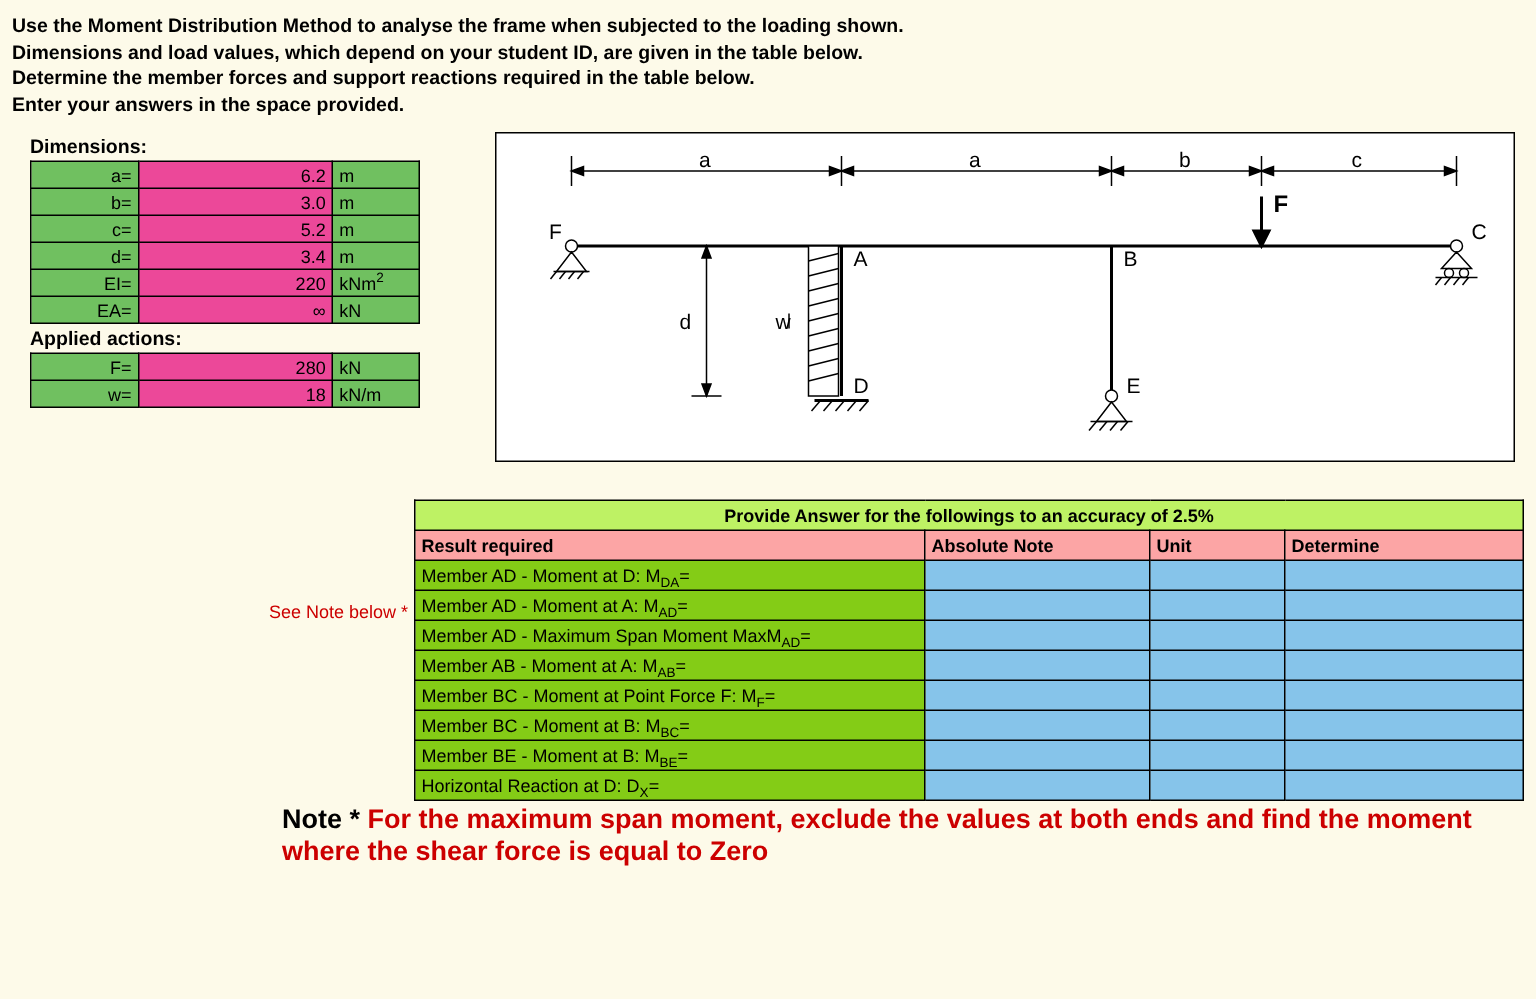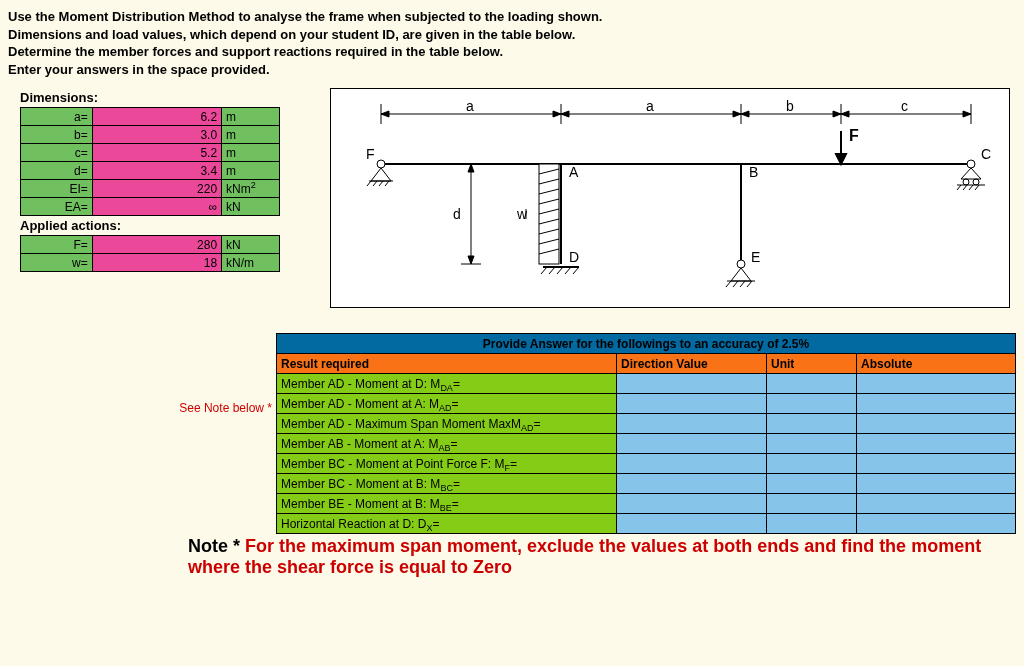--- a/index.html
+++ b/index.html
@@ -54,26 +54,26 @@
     font-size: 12px;
   }
   table.answers td, table.answers th {
     border: 1px solid #000;
     padding: 2px 4px;
     height: 20px;
   }
   table.answers .title-row td {
     text-align: center;
     font-weight: bold;
-    background: #0369a1;
+    background: #bef264;
   }
   table.answers th {
     text-align: left;
     font-weight: bold;
-    background: #f97316;
+    background: #fca5a5;
   }
   table.answers td.req { background: #84cc16; }
   table.answers td.inp { background: #86c4ea; }
   .bottom-note {
     color: #c00;
     font-weight: bold;
     font-size: 18px;
     margin-top: 2px;
     margin-left: 180px;
   }
@@ -266,23 +266,23 @@
     <span>See Note below *</span>
   </div>
   <div>
     <table class="answers">
       <tbody>
           <tr class="title-row">
             <td colspan="4">Provide Answer for the followings to an accuracy of 2.5%</td>
           </tr>
       <tr>
         <th style="width:340px">Result required</th>
-        <th style="width:150px">Direction Value</th>
+        <th style="width:150px">Absolute Note</th>
         <th style="width:90px">Unit</th>
-        <th>Absolute</th>
+        <th>Determine</th>
       </tr>
       </tbody>
         <tbody id="answer-rows">
           <tr>
             <td class="req">Member AD - Moment at D:  M<sub>DA</sub>=</td>
             <td class="inp"></td>
             <td class="inp"></td>
             <td class="inp"></td>
           </tr>
           <tr>

